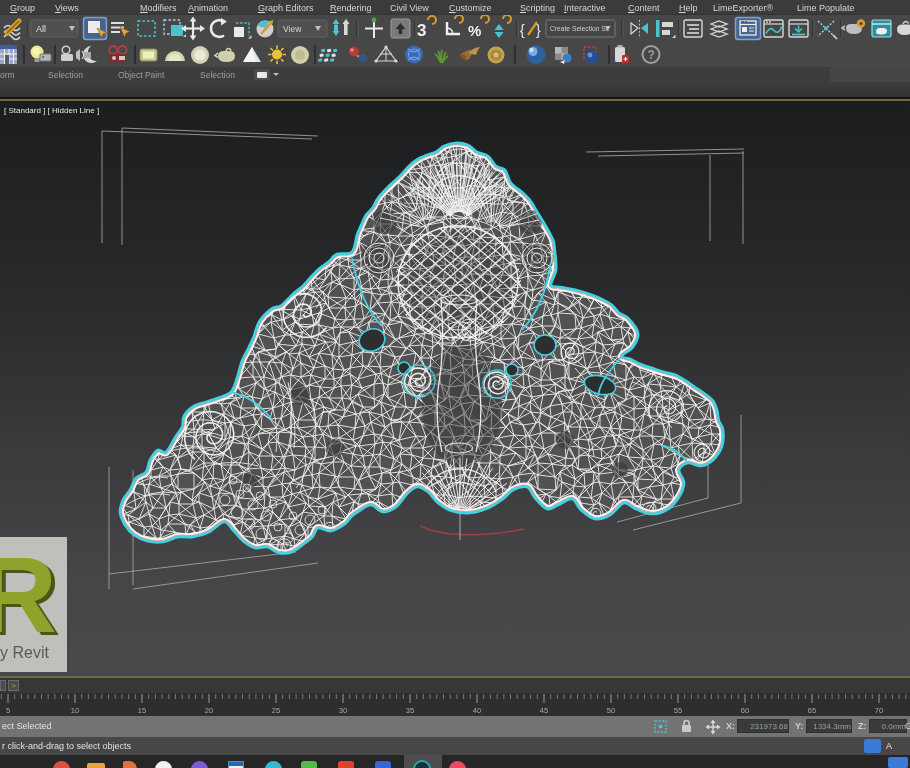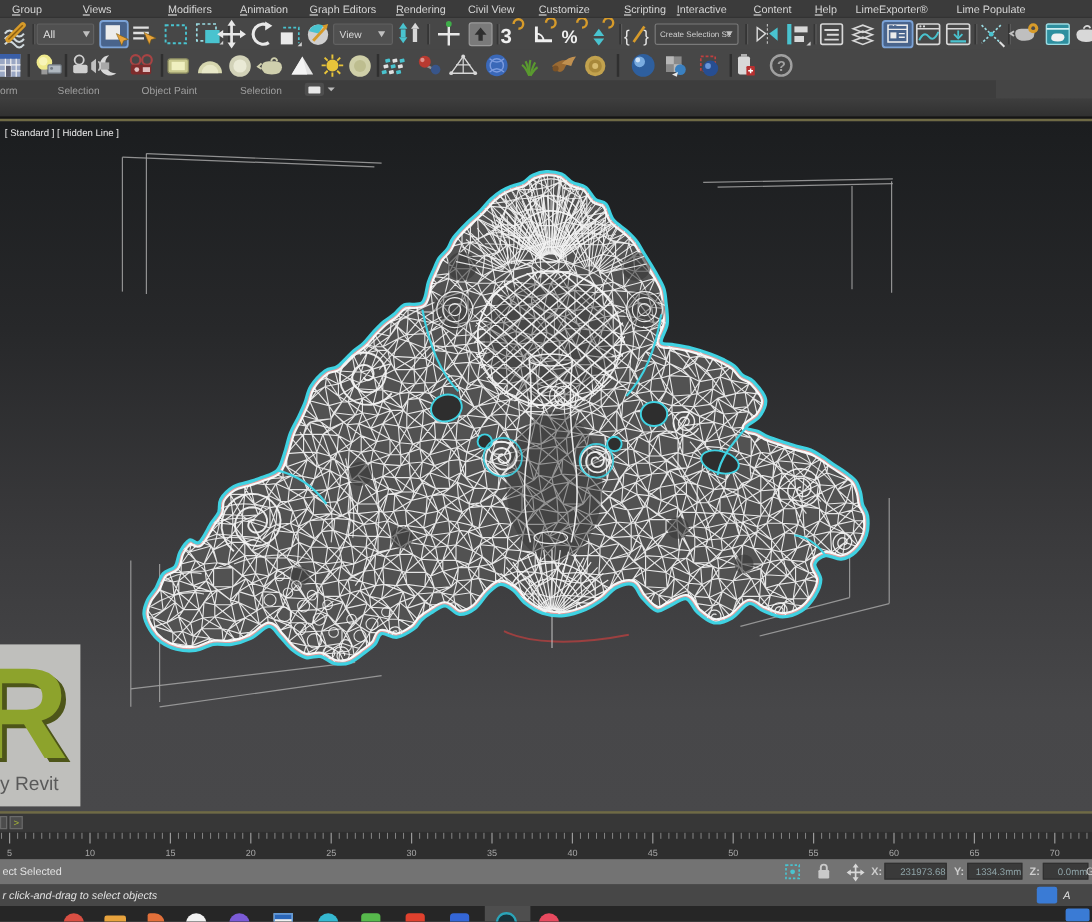--- a/index.html
+++ b/index.html
@@ -13,33 +13,33 @@
 .band:after { content:""; position:absolute; left:0; top:15px; width:910px; height:2px; background:#151515; }
 .oliveline { position:absolute; left:0; width:910px; height:2px; background:#6f6a45; z-index:5;}
 .viewport { position:absolute; left:0; top:101px; width:910px; height:577px;
   background:linear-gradient(#1b1d1f 0%, #27282a 30%, #3a3a3c 60%, #474749 85%, #48484a 100%);padding-left:39px; }
 .vplabel { position:absolute; left:4px; top:5px; color:#e8e8e8; font-size:8px; }
 .navrow { position:absolute; left:0; top:678px; width:910px; height:15px; background:#373737; }
 .ruler { position:absolute; left:0; top:693px; width:910px; height:23px; background:#2e2e2e; }
 .status1 { position:absolute; left:0; top:716px; width:910px; height:21px; background:#737373;
   color:#e2e2e2; font-size:9px; }
 .status2 { position:absolute; left:0; top:737px; width:910px; height:18px; background:#474747;
-  color:#e2e2e2; font-size:9px;font-style:italic; }
+  color:#e2e2e2; font-size:9px; }
 .taskbar { position:absolute; left:0; top:755px; width:910px; height:13px; background:#262626; }
 .fld { position:absolute; top:3px; height:14px; background:#3a3a3a; border:1px solid #303030;
   color:#8fa4a8; font-size:8px; text-align:right; line-height:13px; }
 .lbl { position:absolute; top:5px; color:#cecece; font-size:9px; font-weight:bold; }
 .wm { position:absolute; left:0; top:537px; width:67px; height:135px; background:#bfbfbc; z-index:4;}
 </style></head><body>
 <div class="menubar">
     <span style="position:absolute;left:10px;top:3px"><u>G</u>roup</span>
-    <span style="position:absolute;left:69px;top:3px"><u>V</u>iews</span>
+    <span style="position:absolute;left:55px;top:3px"><u>V</u>iews</span>
     <span style="position:absolute;left:96px;top:17px"><u>C</u>reate</span>
     <span style="position:absolute;left:140px;top:3px"><u>M</u>odifiers</span>
-    <span style="position:absolute;left:200px;top:3px"><u>A</u>nimation</span>
+    <span style="position:absolute;left:188px;top:3px"><u>A</u>nimation</span>
     <span style="position:absolute;left:258px;top:3px"><u>G</u>raph Editors</span>
     <span style="position:absolute;left:330px;top:3px"><u>R</u>endering</span>
     <span style="position:absolute;left:390px;top:3px">Civil View</span>
     <span style="position:absolute;left:449px;top:3px"><u>C</u>ustomize</span>
     <span style="position:absolute;left:520px;top:3px"><u>S</u>cripting</span>
     <span style="position:absolute;left:564px;top:3px"><u>I</u>nteractive</span>
     <span style="position:absolute;left:628px;top:3px"><u>C</u>ontent</span>
     <span style="position:absolute;left:679px;top:3px"><u>H</u>elp</span>
     <span style="position:absolute;left:713px;top:3px">LimeExporter®</span>
     <span style="position:absolute;left:797px;top:3px">Lime Populate</span>

